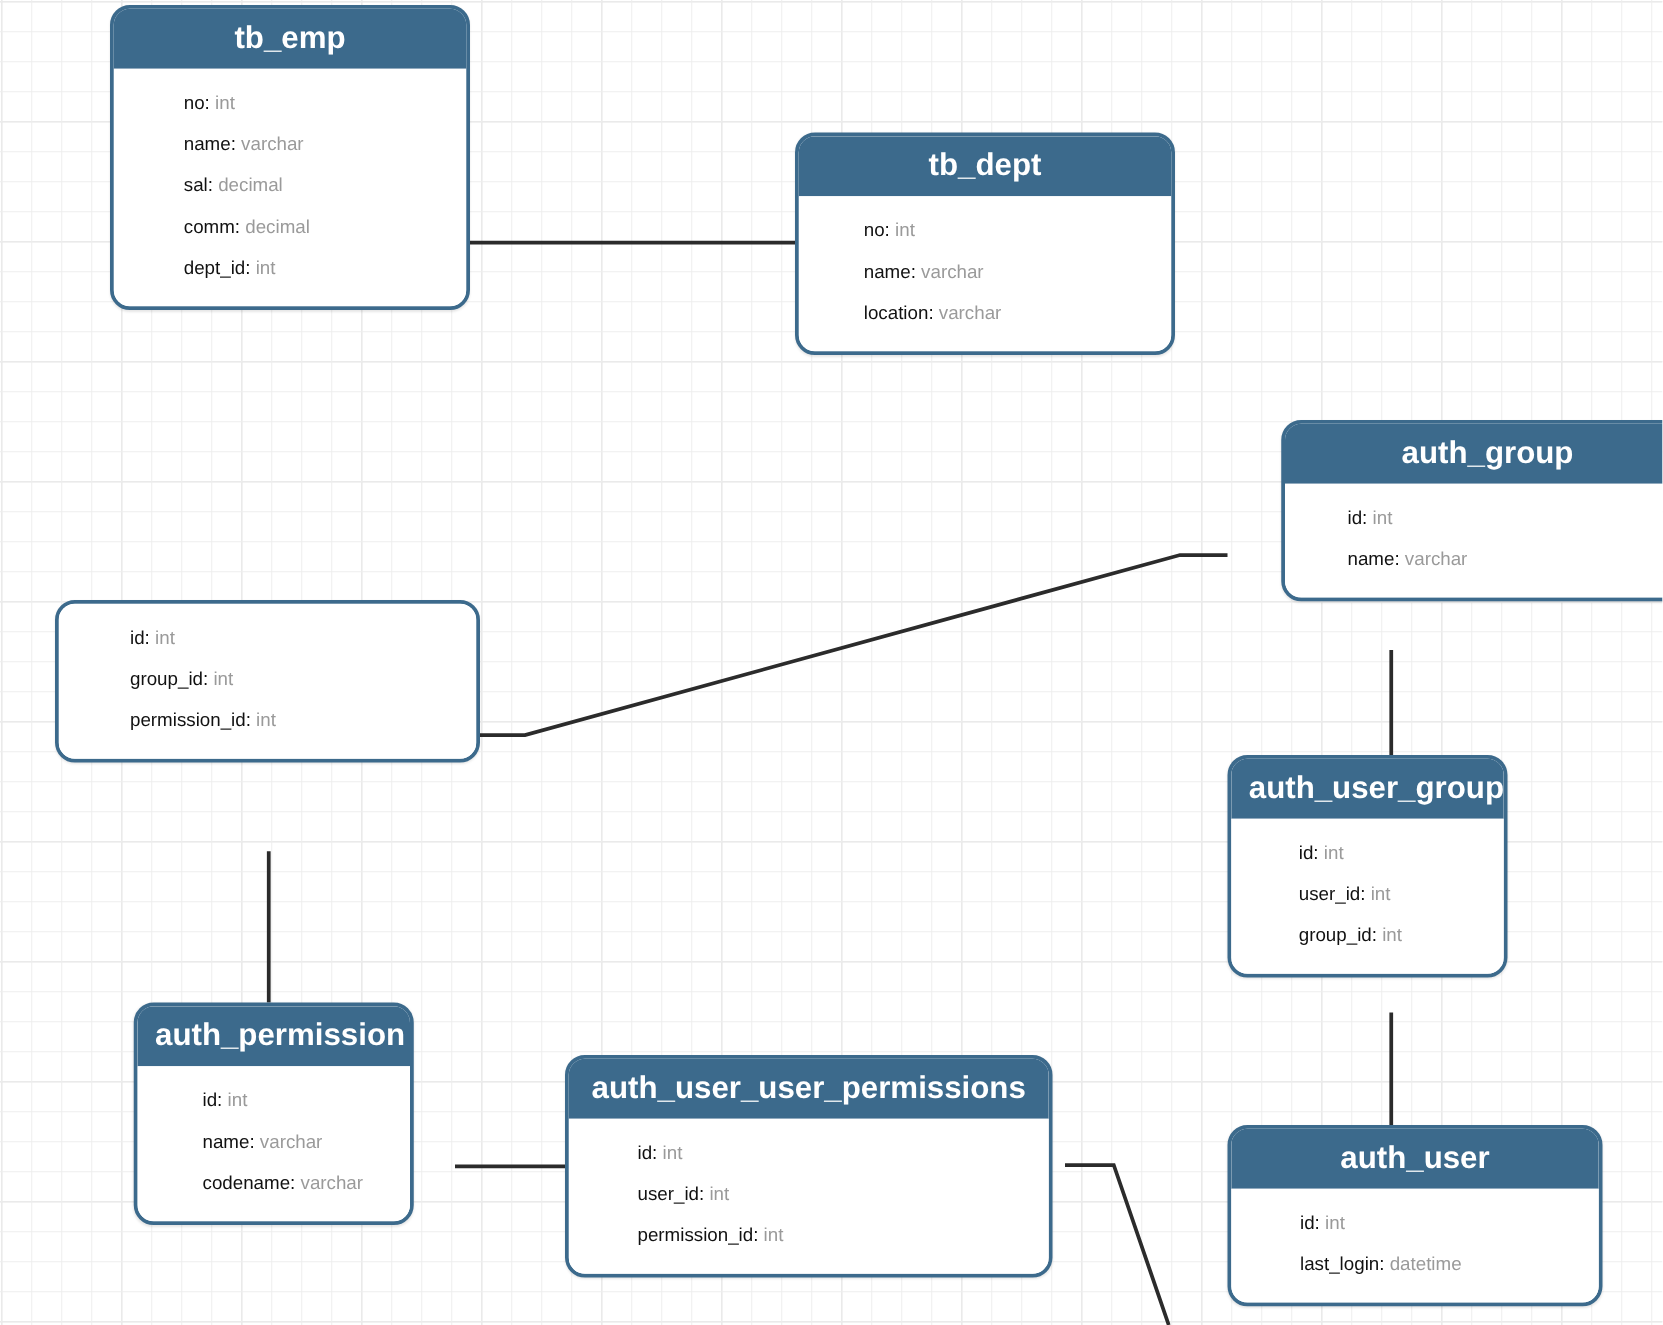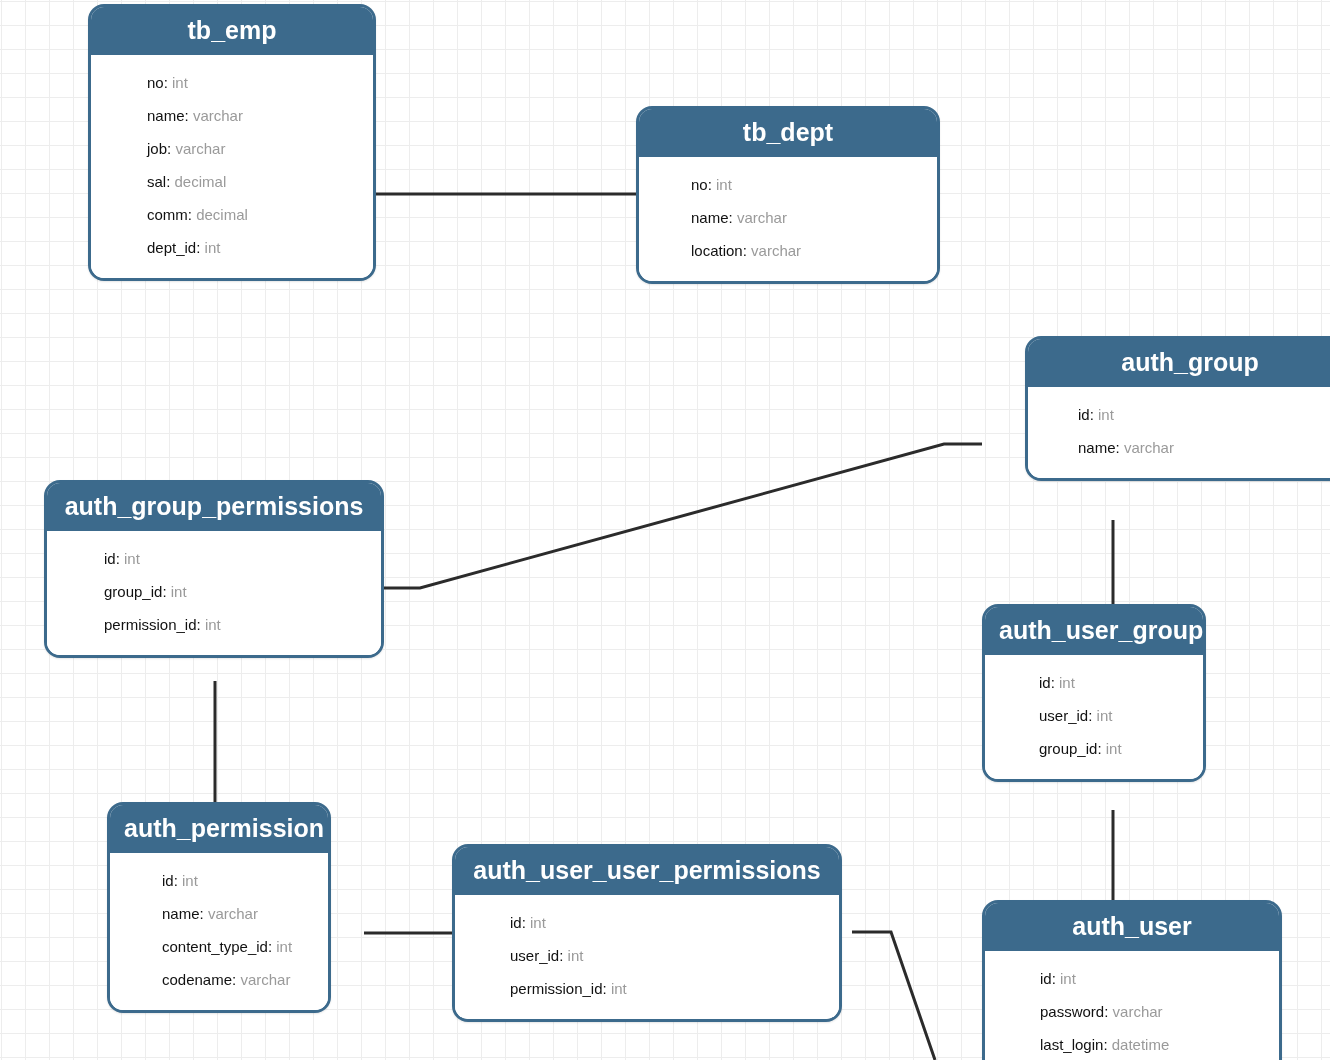--- a/index.html
+++ b/index.html
@@ -93,21 +93,20 @@
       <polyline points="364,933 462,933" fill="none" stroke="#2b2b2b" stroke-width="3" stroke-linejoin="miter" stroke-linecap="butt" data-name="relationship-edge"></polyline>
       <polyline points="852,932 891,932 935,1060" fill="none" stroke="#2b2b2b" stroke-width="3" stroke-linejoin="miter" stroke-linecap="butt" data-name="relationship-edge"></polyline>
     </svg>
 
   <div id="entity-layer" data-name="entity-layer">
       <div class="entity" data-name="entity-tb_emp" style="left: 88px; top: 4px; width: 288px;">
         <div class="entity-header" data-name="entity-title-tb_emp">tb_emp</div>
         <div class="entity-body" data-name="entity-fields-tb_emp">
           <div class="field" data-name="field-row"><span class="fname" data-name="field-name">no</span><span class="fcolon" data-name="field-separator">: </span><span class="ftype" data-name="field-type">int</span></div>
           <div class="field" data-name="field-row"><span class="fname" data-name="field-name">name</span><span class="fcolon" data-name="field-separator">: </span><span class="ftype" data-name="field-type">varchar</span></div>
-          <div class="field" data-name="field-row"><span class="fname" data-name="field-name">job</span><span class="fcolon" data-name="field-separator">: </span><span class="ftype" data-name="field-type">varchar</span></div>
           <div class="field" data-name="field-row"><span class="fname" data-name="field-name">sal</span><span class="fcolon" data-name="field-separator">: </span><span class="ftype" data-name="field-type">decimal</span></div>
           <div class="field" data-name="field-row"><span class="fname" data-name="field-name">comm</span><span class="fcolon" data-name="field-separator">: </span><span class="ftype" data-name="field-type">decimal</span></div>
           <div class="field" data-name="field-row"><span class="fname" data-name="field-name">dept_id</span><span class="fcolon" data-name="field-separator">: </span><span class="ftype" data-name="field-type">int</span></div>
         </div>
       </div>
       <div class="entity" data-name="entity-tb_dept" style="left: 636px; top: 106px; width: 304px;">
         <div class="entity-header" data-name="entity-title-tb_dept">tb_dept</div>
         <div class="entity-body" data-name="entity-fields-tb_dept">
           <div class="field" data-name="field-row"><span class="fname" data-name="field-name">no</span><span class="fcolon" data-name="field-separator">: </span><span class="ftype" data-name="field-type">int</span></div>
           <div class="field" data-name="field-row"><span class="fname" data-name="field-name">name</span><span class="fcolon" data-name="field-separator">: </span><span class="ftype" data-name="field-type">varchar</span></div>
@@ -115,55 +114,52 @@
         </div>
       </div>
       <div class="entity" data-name="entity-auth_group" style="left: 982px; top: 336px; width: 330px; margin-left: 43px;">
         <div class="entity-header" data-name="entity-title-auth_group">auth_group</div>
         <div class="entity-body" data-name="entity-fields-auth_group">
           <div class="field" data-name="field-row"><span class="fname" data-name="field-name">id</span><span class="fcolon" data-name="field-separator">: </span><span class="ftype" data-name="field-type">int</span></div>
           <div class="field" data-name="field-row"><span class="fname" data-name="field-name">name</span><span class="fcolon" data-name="field-separator">: </span><span class="ftype" data-name="field-type">varchar</span></div>
         </div>
       </div>
       <div class="entity" data-name="entity-auth_group_permissions" style="left: 44px; top: 480px; width: 340px;">
-        <div class="entity-header" data-name="entity-title-auth_group_permissions">auth_group_permissions</div>
         <div class="entity-body" data-name="entity-fields-auth_group_permissions">
           <div class="field" data-name="field-row"><span class="fname" data-name="field-name">id</span><span class="fcolon" data-name="field-separator">: </span><span class="ftype" data-name="field-type">int</span></div>
           <div class="field" data-name="field-row"><span class="fname" data-name="field-name">group_id</span><span class="fcolon" data-name="field-separator">: </span><span class="ftype" data-name="field-type">int</span></div>
           <div class="field" data-name="field-row"><span class="fname" data-name="field-name">permission_id</span><span class="fcolon" data-name="field-separator">: </span><span class="ftype" data-name="field-type">int</span></div>
         </div>
       </div>
       <div class="entity" data-name="entity-auth_user_groups" style="left: 982px; top: 604px; width: 224px;">
         <div class="entity-header" data-name="entity-title-auth_user_groups">auth_user_groups</div>
         <div class="entity-body" data-name="entity-fields-auth_user_groups">
           <div class="field" data-name="field-row"><span class="fname" data-name="field-name">id</span><span class="fcolon" data-name="field-separator">: </span><span class="ftype" data-name="field-type">int</span></div>
           <div class="field" data-name="field-row"><span class="fname" data-name="field-name">user_id</span><span class="fcolon" data-name="field-separator">: </span><span class="ftype" data-name="field-type">int</span></div>
           <div class="field" data-name="field-row"><span class="fname" data-name="field-name">group_id</span><span class="fcolon" data-name="field-separator">: </span><span class="ftype" data-name="field-type">int</span></div>
         </div>
       </div>
       <div class="entity" data-name="entity-auth_permission" style="left: 96px; top: 802px; width: 224px; margin-left: 11px;">
         <div class="entity-header" data-name="entity-title-auth_permission">auth_permission</div>
         <div class="entity-body" data-name="entity-fields-auth_permission">
           <div class="field" data-name="field-row"><span class="fname" data-name="field-name">id</span><span class="fcolon" data-name="field-separator">: </span><span class="ftype" data-name="field-type">int</span></div>
           <div class="field" data-name="field-row"><span class="fname" data-name="field-name">name</span><span class="fcolon" data-name="field-separator">: </span><span class="ftype" data-name="field-type">varchar</span></div>
-          <div class="field" data-name="field-row"><span class="fname" data-name="field-name">content_type_id</span><span class="fcolon" data-name="field-separator">: </span><span class="ftype" data-name="field-type">int</span></div>
           <div class="field" data-name="field-row"><span class="fname" data-name="field-name">codename</span><span class="fcolon" data-name="field-separator">: </span><span class="ftype" data-name="field-type">varchar</span></div>
         </div>
       </div>
       <div class="entity" data-name="entity-auth_user_user_permissions" style="left: 452px; top: 844px; width: 390px;">
         <div class="entity-header" data-name="entity-title-auth_user_user_permissions">auth_user_user_permissions</div>
         <div class="entity-body" data-name="entity-fields-auth_user_user_permissions">
           <div class="field" data-name="field-row"><span class="fname" data-name="field-name">id</span><span class="fcolon" data-name="field-separator">: </span><span class="ftype" data-name="field-type">int</span></div>
           <div class="field" data-name="field-row"><span class="fname" data-name="field-name">user_id</span><span class="fcolon" data-name="field-separator">: </span><span class="ftype" data-name="field-type">int</span></div>
           <div class="field" data-name="field-row"><span class="fname" data-name="field-name">permission_id</span><span class="fcolon" data-name="field-separator">: </span><span class="ftype" data-name="field-type">int</span></div>
         </div>
       </div>
       <div class="entity" data-name="entity-auth_user" style="left: 982px; top: 900px; width: 300px;">
         <div class="entity-header" data-name="entity-title-auth_user">auth_user</div>
         <div class="entity-body" data-name="entity-fields-auth_user">
           <div class="field" data-name="field-row"><span class="fname" data-name="field-name">id</span><span class="fcolon" data-name="field-separator">: </span><span class="ftype" data-name="field-type">int</span></div>
-          <div class="field" data-name="field-row"><span class="fname" data-name="field-name">password</span><span class="fcolon" data-name="field-separator">: </span><span class="ftype" data-name="field-type">varchar</span></div>
           <div class="field" data-name="field-row"><span class="fname" data-name="field-name">last_login</span><span class="fcolon" data-name="field-separator">: </span><span class="ftype" data-name="field-type">datetime</span></div>
         </div>
       </div>
     </div>
 
 </div>
 
 </body></html>

